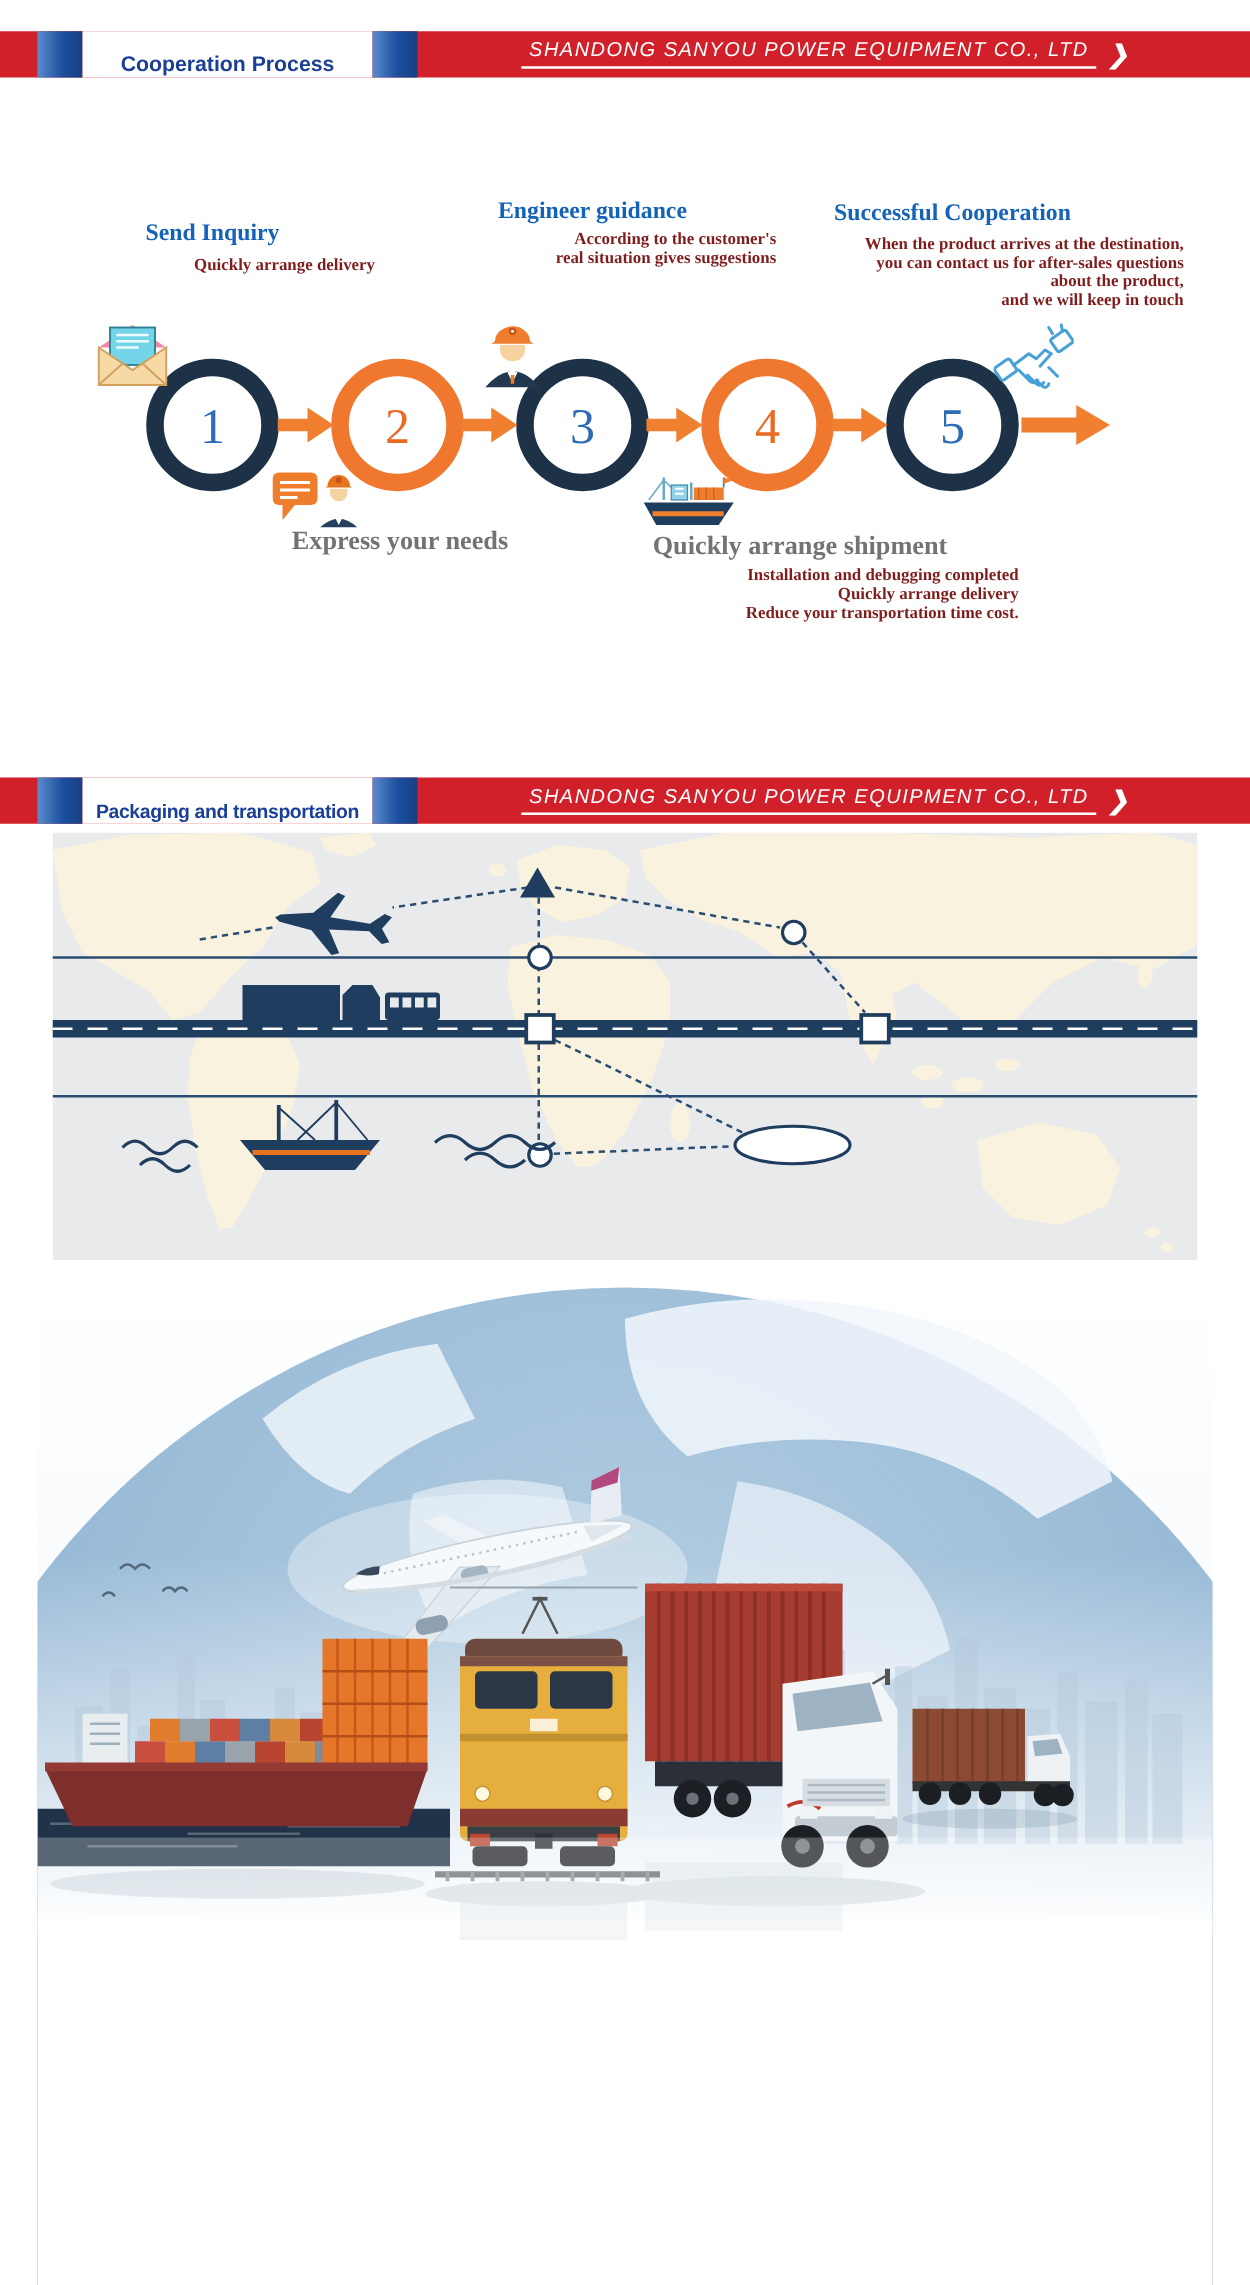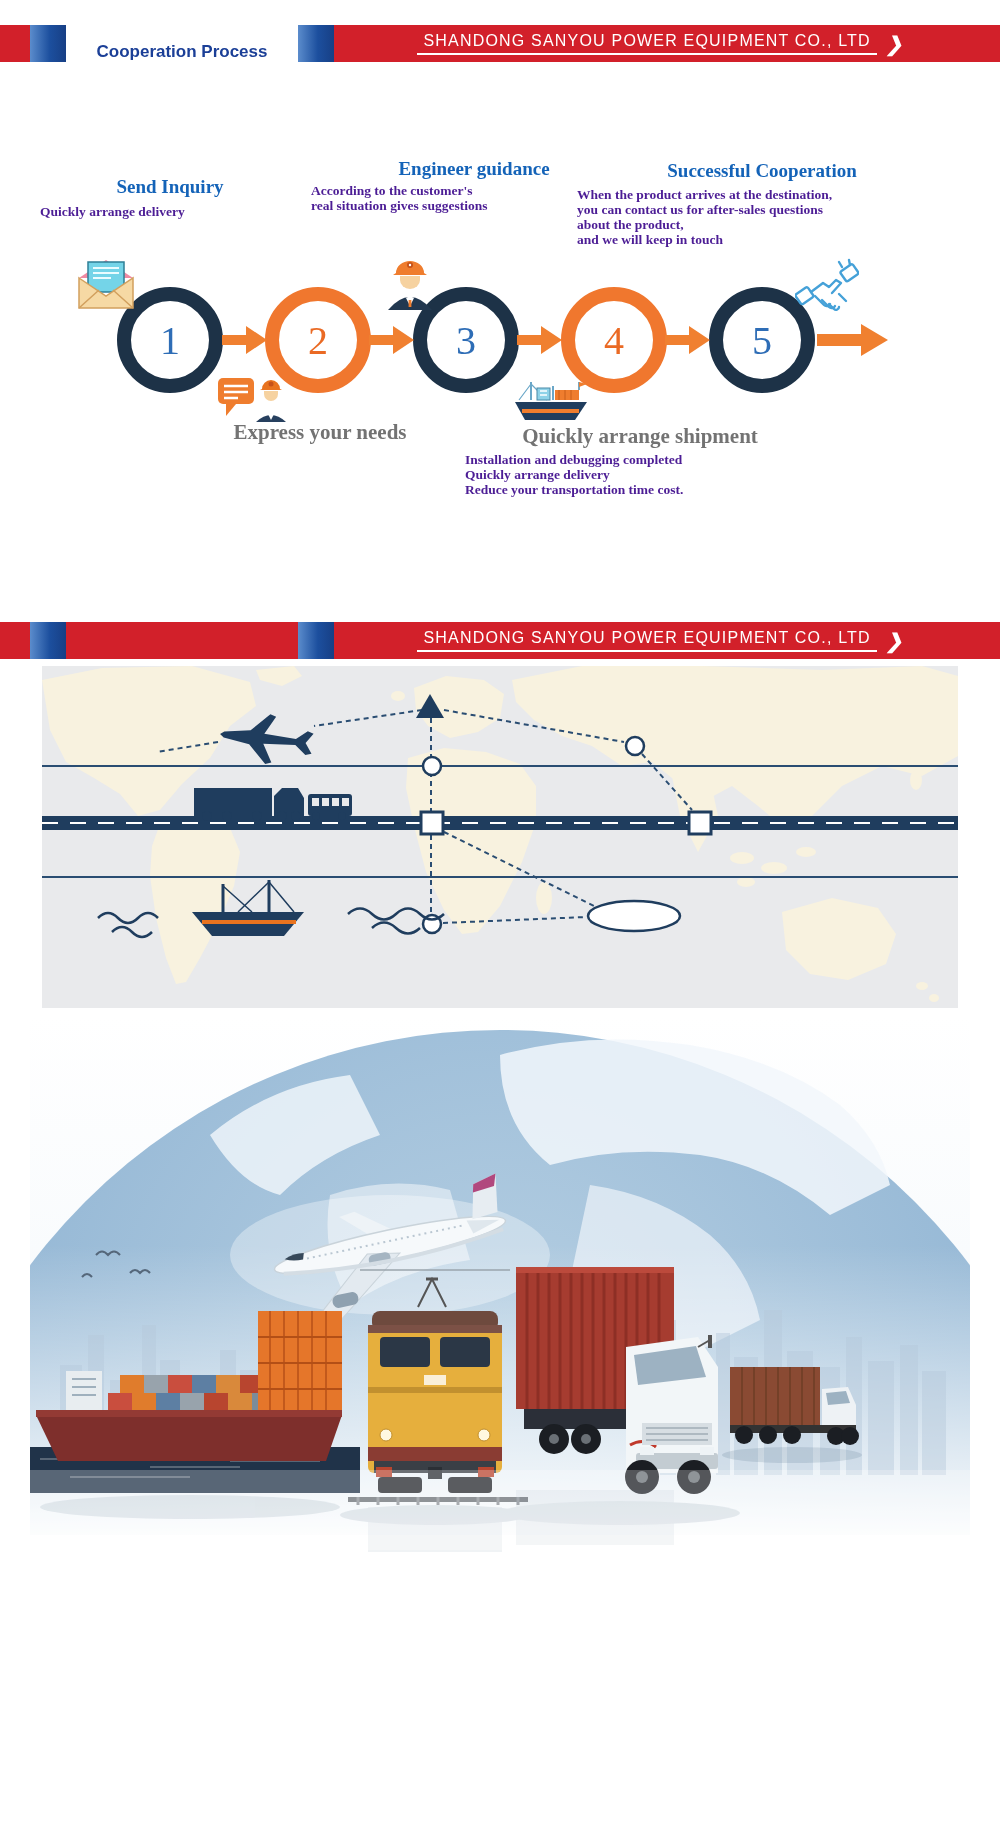--- a/index.html
+++ b/index.html
@@ -10,29 +10,29 @@
   .stripe{position:absolute;top:0;height:37px;width:36px;
           background:linear-gradient(90deg,#5b8ccc 0%,#1c4f9e 55%,#173f85 100%);}
   .stripe1{left:30px;}
   .stripe2{left:298px;}
   .whitebox{position:absolute;left:66px;width:232px;top:0;height:37px;background:#ffffff;
             display:flex;align-items:flex-end;justify-content:center;}
   .btitle{color:#1b3f97;font-weight:bold;font-size:17px;white-space:nowrap;}
   .btitle.small{font-size:15.5px;letter-spacing:-0.3px;}
   .companyWrap{position:absolute;left:345px;right:25px;top:0;height:37px;
                display:flex;align-items:center;justify-content:center;gap:9px;}
-  .company{color:#fff;font-size:16px;letter-spacing:1.2px;
+  .company{color:#fff;font-style:italic;font-size:16px;letter-spacing:1.2px;
            border-bottom:2px solid #fff;padding:0 6px 3px;white-space:nowrap;}
   .chev{color:#fff;font-size:20px;font-weight:bold;font-style:italic;line-height:1;}
   
   .process{position:absolute;left:0;top:0;width:1000px;height:622px;font-family:Liberation Serif, serif;}
   .pstep-title{position:absolute;text-align:center;font-weight:bold;white-space:nowrap;}
   .tblue{color:#1463b8;font-size:19px;}
   .torange{color:#737373;font-size:21px;}
-  .pdesc{position:absolute;text-align:left;color:#4c1d95;font-size:13.5px;font-weight:bold;
+  .pdesc{position:absolute;text-align:right;color:#7f1d1d;font-size:13.5px;font-weight:bold;
          line-height:15px;white-space:pre-line;}
   .circle{position:absolute;top:287px;width:78px;height:78px;border-radius:50%;
           border:14px solid #1d3247;background:#fff;display:flex;align-items:center;
           justify-content:center;font-size:40px;}
   .circle.navy{border-color:#1d3247;color:#2e6db6;}
   .circle.orangeC{border-color:#f0772e;color:#ea6a24;}
   .parrow{position:absolute;top:323px;}
   .parrow.final{top:320px;}
   .picon{position:absolute;}
   
@@ -162,20 +162,23 @@
     <div class="pstep-title torange" style="left:170px;top:420px;width:300px">Express your needs</div>
 
     <div class="pstep-title torange" style="left:460px;top:424px;width:360px">Quickly arrange shipment</div>
     <div class="pdesc" style="left:465px;top:452px;width:350px">Installation and debugging completed
 Quickly arrange delivery
 Reduce your transportation time cost.</div>
   </div>
 
   <div class="banner" style="top:622px">
     <div class="stripe stripe1"></div>
+    <div class="whitebox">
+      <span class="btitle small">Packaging and transportation</span>
+    </div>
     <div class="stripe stripe2"></div>
     <div class="companyWrap">
       <span class="company">SHANDONG SANYOU POWER EQUIPMENT CO., LTD</span>
       <span class="chev">❯</span>
     </div>
   </div>
 
   <div class="mapwrap">
     <svg width="916" height="342" viewBox="0 0 916 342">
       <rect width="916" height="342" fill="#e9eaec"></rect>

